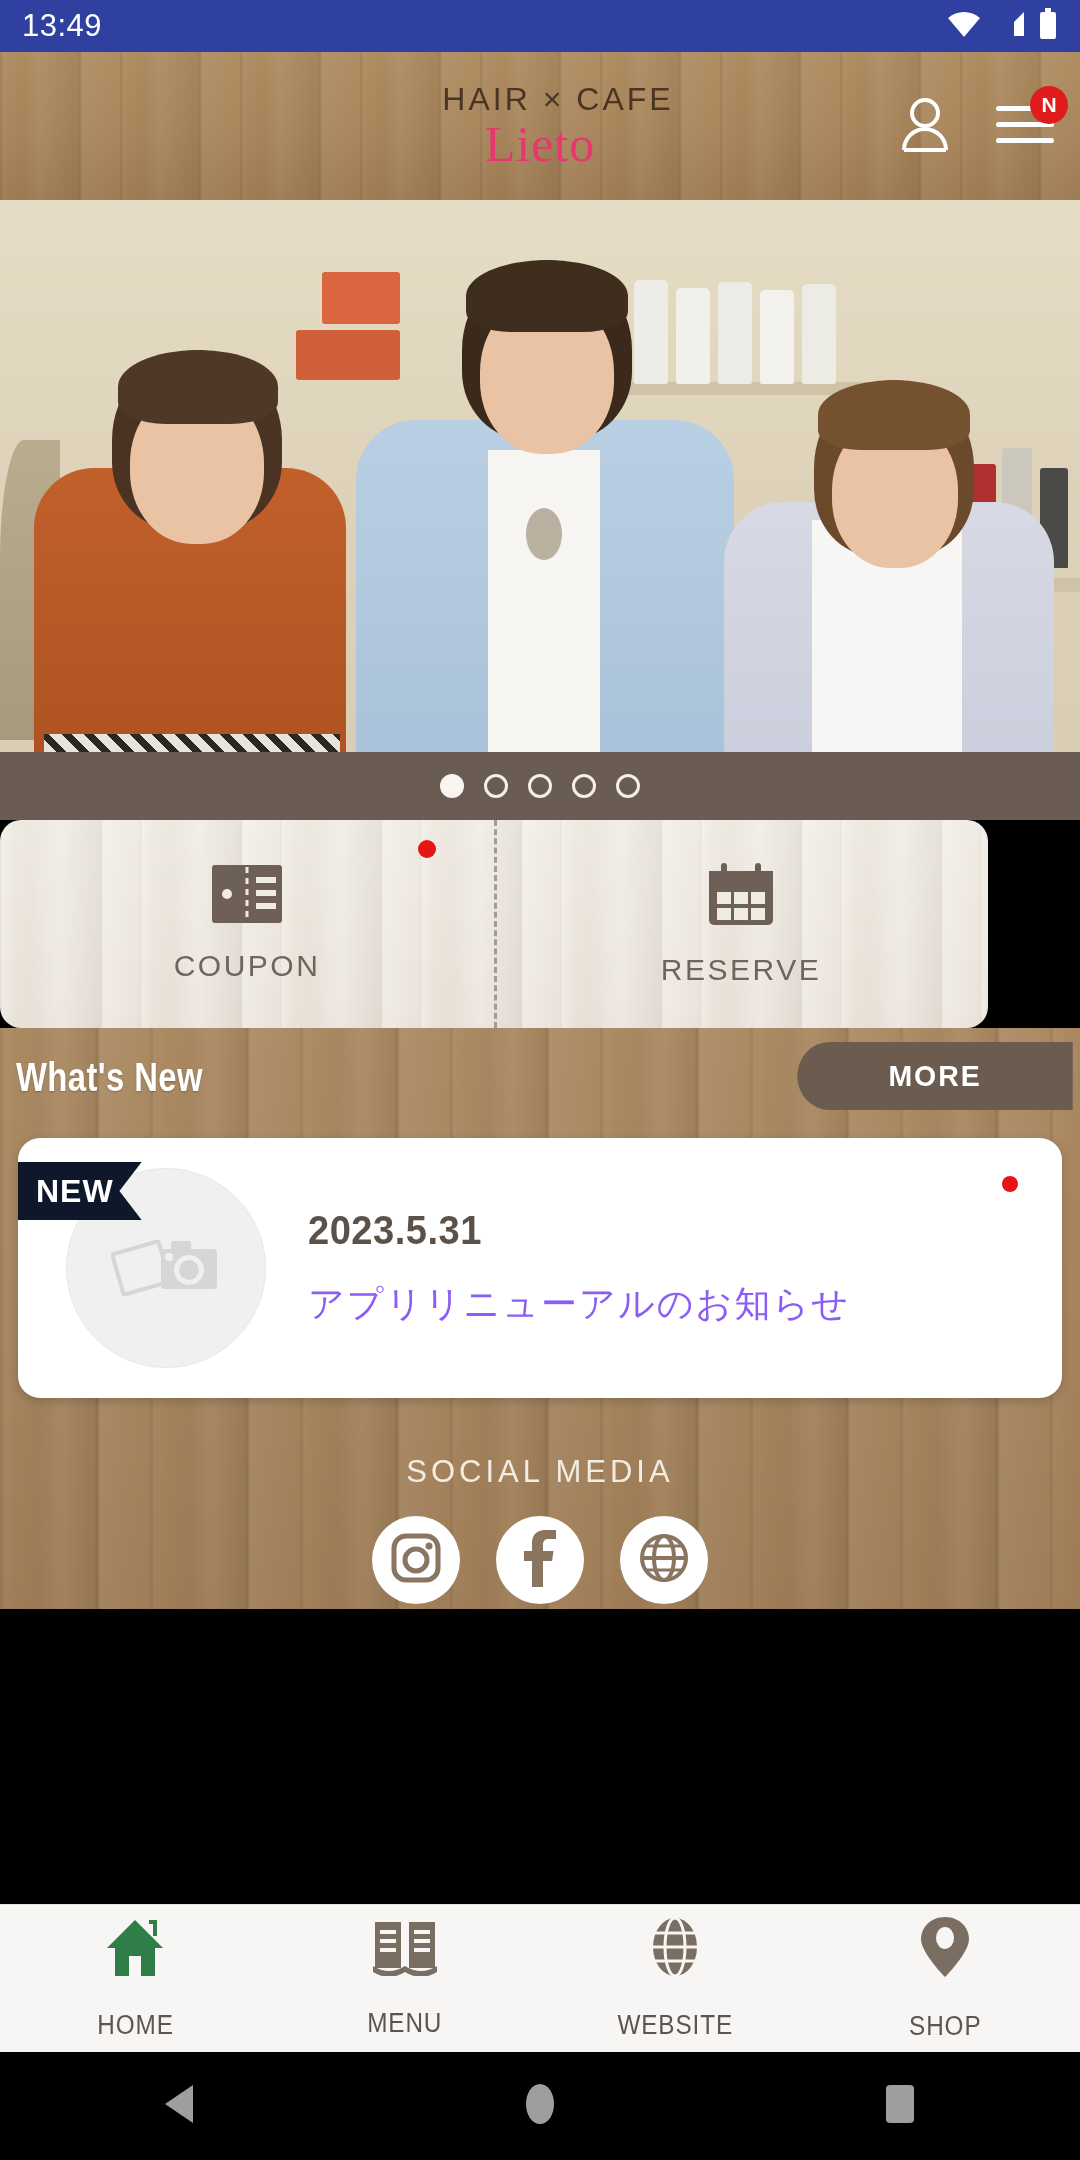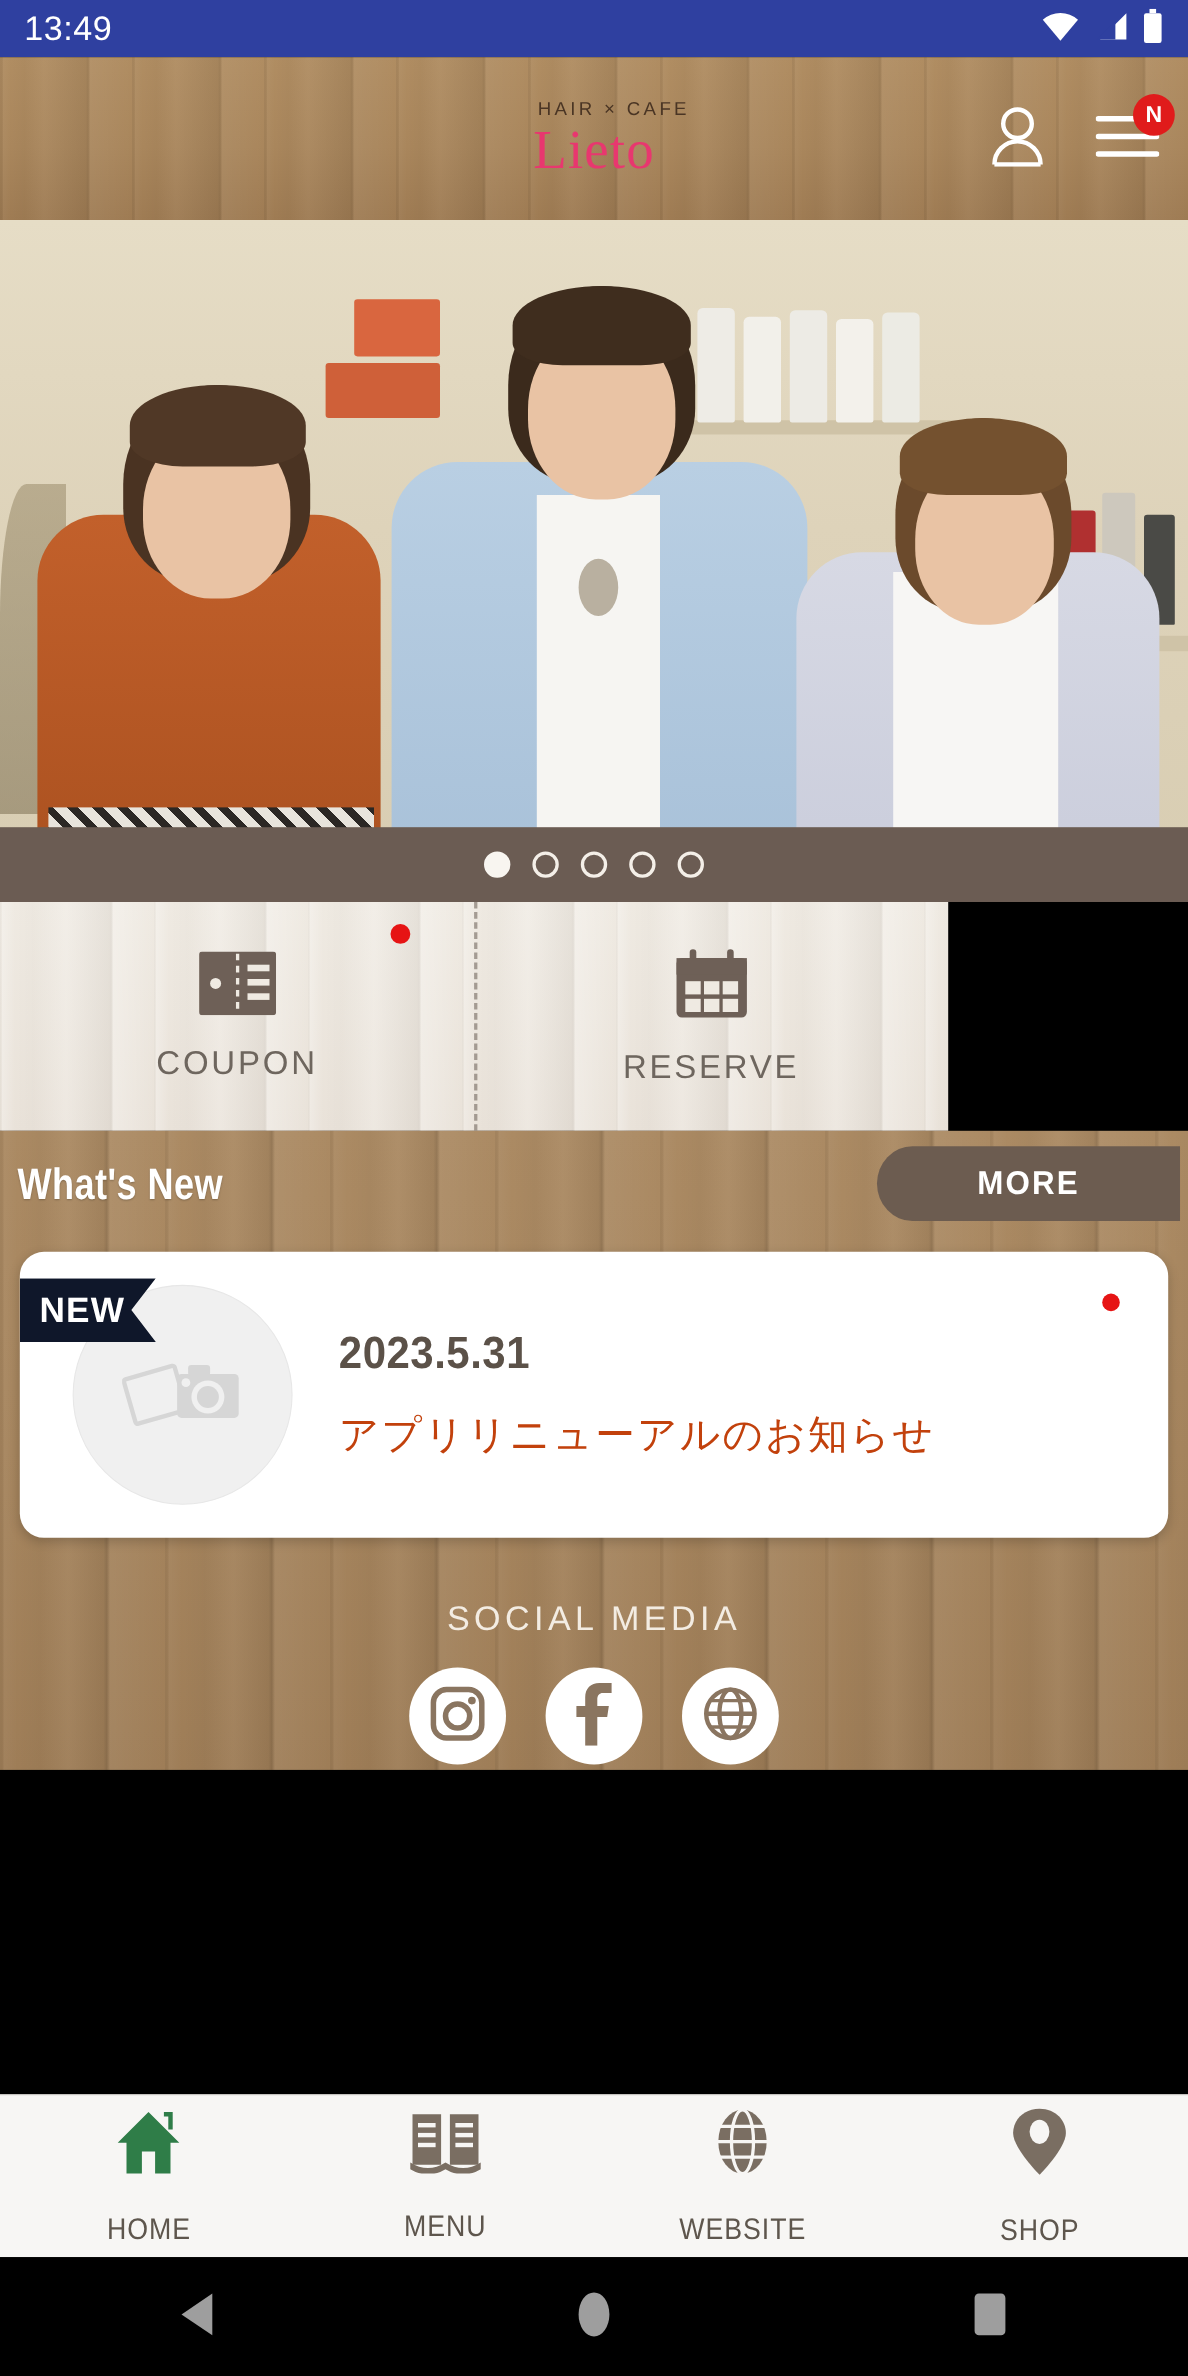--- a/index.html
+++ b/index.html
@@ -35,21 +35,21 @@
         rgba(255,255,255,.05) 82px, rgba(0,0,0,.0) 120px),
       linear-gradient(180deg,#b08d62 0%, #a9865c 55%, #9e7b53 100%);
     display:flex; align-items:center;
   }
   #header-logo {
     position:absolute; left:0; right:0; top:50%;
     transform:translateY(-50%);
     text-align:center; pointer-events:none;
   }
   #logo-top {
-    font-size:17px; letter-spacing:3px; color:#4a3524;
+    font-size:32px; letter-spacing:3px; color:#4a3524;
     font-family:"Liberation Sans", sans-serif; font-weight:400;margin-left:36px;
   }
   #logo-main {
     font-size:50px; color:#e8376f; line-height:1.05;
     font-family:"Liberation Serif", serif; font-weight:400;
     letter-spacing:1px;
   }
   #header-actions {
     position:absolute; right:26px; top:50%; transform:translateY(-50%);
     display:flex; align-items:center; gap:44px;
@@ -85,30 +85,31 @@
     position:absolute; left:0; right:0; bottom:0; height:68px;
     background:#6b5c53;
     display:flex; align-items:center; justify-content:center; gap:20px;
   }
   .dot { width:24px; height:24px; border-radius:50%;
          border:3px solid #f4efe8; cursor:pointer; }
   .dot.active { background:#f8f5f0; border-color:#f8f5f0; }
 
   
   #quick-actions {
-    position:relative; width:862px; height:208px;
+    position:relative; width:988px; height:208px;
     background:
       repeating-linear-gradient(90deg,
         rgba(0,0,0,.018) 0px, rgba(0,0,0,.018) 1px,
         rgba(255,255,255,.28) 2px, rgba(255,255,255,.0) 14px,
         rgba(0,0,0,.012) 30px, rgba(255,255,255,.2) 60px,
         rgba(0,0,0,.035) 99px, rgba(0,0,0,.05) 101px,
         rgba(255,255,255,.3) 103px, rgba(0,0,0,0) 140px),
       linear-gradient(180deg,#efeae2 0%, #e9e2d9 100%);
     display:flex;
+    border-radius:21px;
   }
   .qa-cell {
     flex:1; position:relative;
     display:flex; flex-direction:column; align-items:center;
     justify-content:center; gap:22px; cursor:pointer;
   }
   .qa-cell + .qa-cell::before {
     content:""; position:absolute; left:0; top:0; bottom:0;
     border-left:3px dashed #8c8279; opacity:.75;
   }
@@ -177,21 +178,21 @@
     font-family:"Liberation Sans", sans-serif;
     clip-path:polygon(0 0, 100% 0, 82% 50%, 100% 100%, 0 100%);
   }
   #news-text { margin-left:290px; }
   #news-date {
     font-size:41px; color:#5b5148; font-weight:bold; letter-spacing:.5px;
     font-family:"Liberation Sans", sans-serif;
     transform:scaleX(.93); transform-origin:left;
   }
   #news-title {
-    margin-top:26px; font-size:36px; color:#c2410c;
+    margin-top:26px; font-size:36px; color:#8b5cf6;
     font-family:"Liberation Sans", sans-serif; letter-spacing:2px;
   }
   #news-unread {
     position:absolute; right:44px; top:38px;
     width:16px; height:16px; border-radius:50%; background:#e61414;
   }
 
   #social {
     margin-top:56px; text-align:center;
   }

